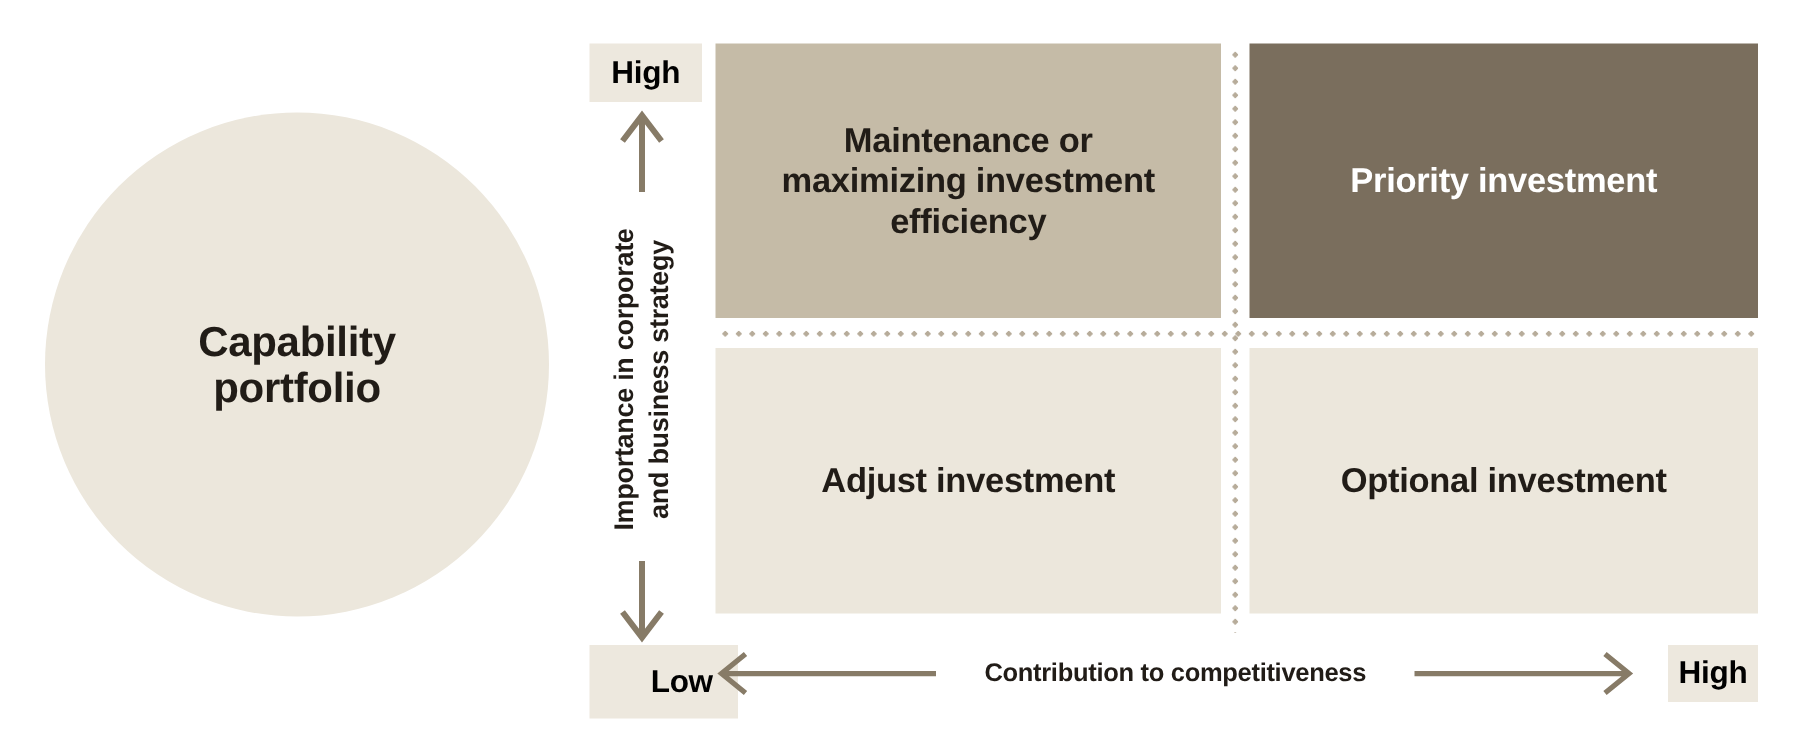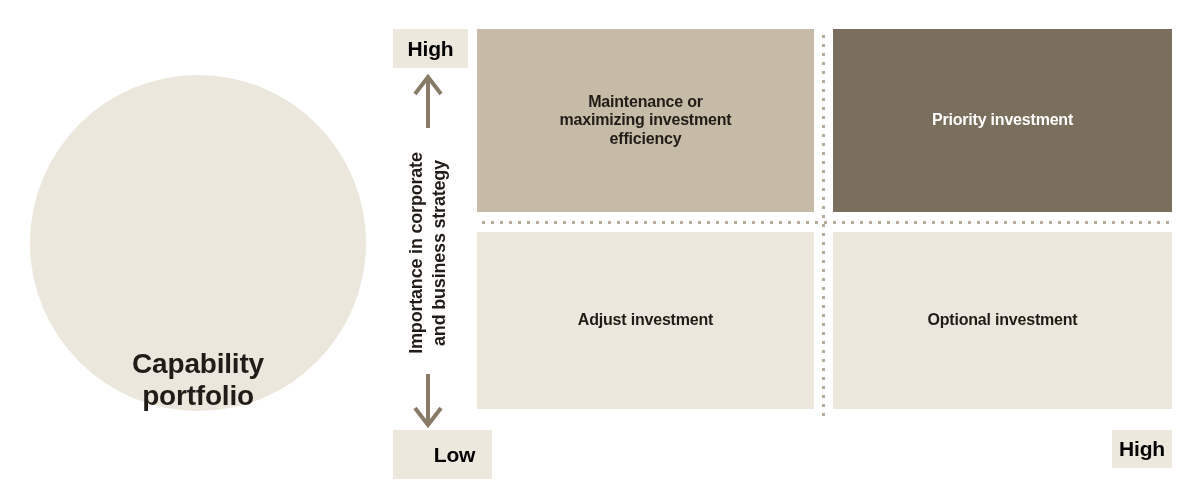--- a/index.html
+++ b/index.html
@@ -21,21 +21,21 @@
   }
   
   .circle {
     position: absolute;
     left: 30px;
     top: 75px;
     width: 336px;
     height: 336px;
     border-radius: 50%;
     display: flex;
-    align-items: flex-end;
+    align-items: center;
     justify-content: center;
   }
   .circle-label {
     font-size: 28px;
     font-weight: bold;
     line-height: 1.12;
     text-align: center;
     white-space: pre-line;
     letter-spacing: -0.2px;
   }
@@ -81,21 +81,21 @@
     position: absolute;
     display: flex;
     align-items: center;
     justify-content: center;
   }
   .quad-tl { left: 477px; top: 29px;  width: 337px; height: 183px; }
   .quad-tr { left: 833px; top: 29px;  width: 339px; height: 183px; }
   .quad-bl { left: 477px; top: 232px; width: 337px; height: 177px; }
   .quad-br { left: 833px; top: 232px; width: 339px; height: 177px; }
   .quad-label {
-    font-size: 16px;
+    font-size: 23px;
     font-weight: bold;
     line-height: 1.16;
     text-align: center;
     white-space: pre-line;
     letter-spacing: -0.2px;
   }
   
   .dots-h {
     position: absolute;
     left: 477px;
@@ -177,16 +177,25 @@
     <div class="quad-label" style="color: rgb(33, 28, 23);">Adjust investment</div>
   </div>
 
   <div class="quadrant quad-br" style="background-color: rgb(236, 231, 220); align-items: center;">
     <div class="quad-label" style="color: rgb(33, 28, 23);">Optional investment</div>
   </div>
 
   <div class="dots-h"></div>
   <div class="dots-v"></div>
 
+  <div class="x-axis-row">
+    <svg class="arrow x-arrow" width="150" height="32" viewBox="0 0 150 32">
+      <path d="M4 16 H147 M20 3 L4 16 L20 29"></path>
+    </svg>
+    <div class="x-title" style="color: rgb(33, 28, 23);">Contribution to competitiveness</div>
+    <svg class="arrow x-arrow" width="150" height="32" viewBox="0 0 150 32">
+      <path d="M3 16 H146 M130 3 L146 16 L130 29"></path>
+    </svg>
+  </div>
 
   <div class="axis-box box-x-high" style="background-color: rgb(237, 232, 222);">High</div>
 
 </div>
 
 </body></html>

